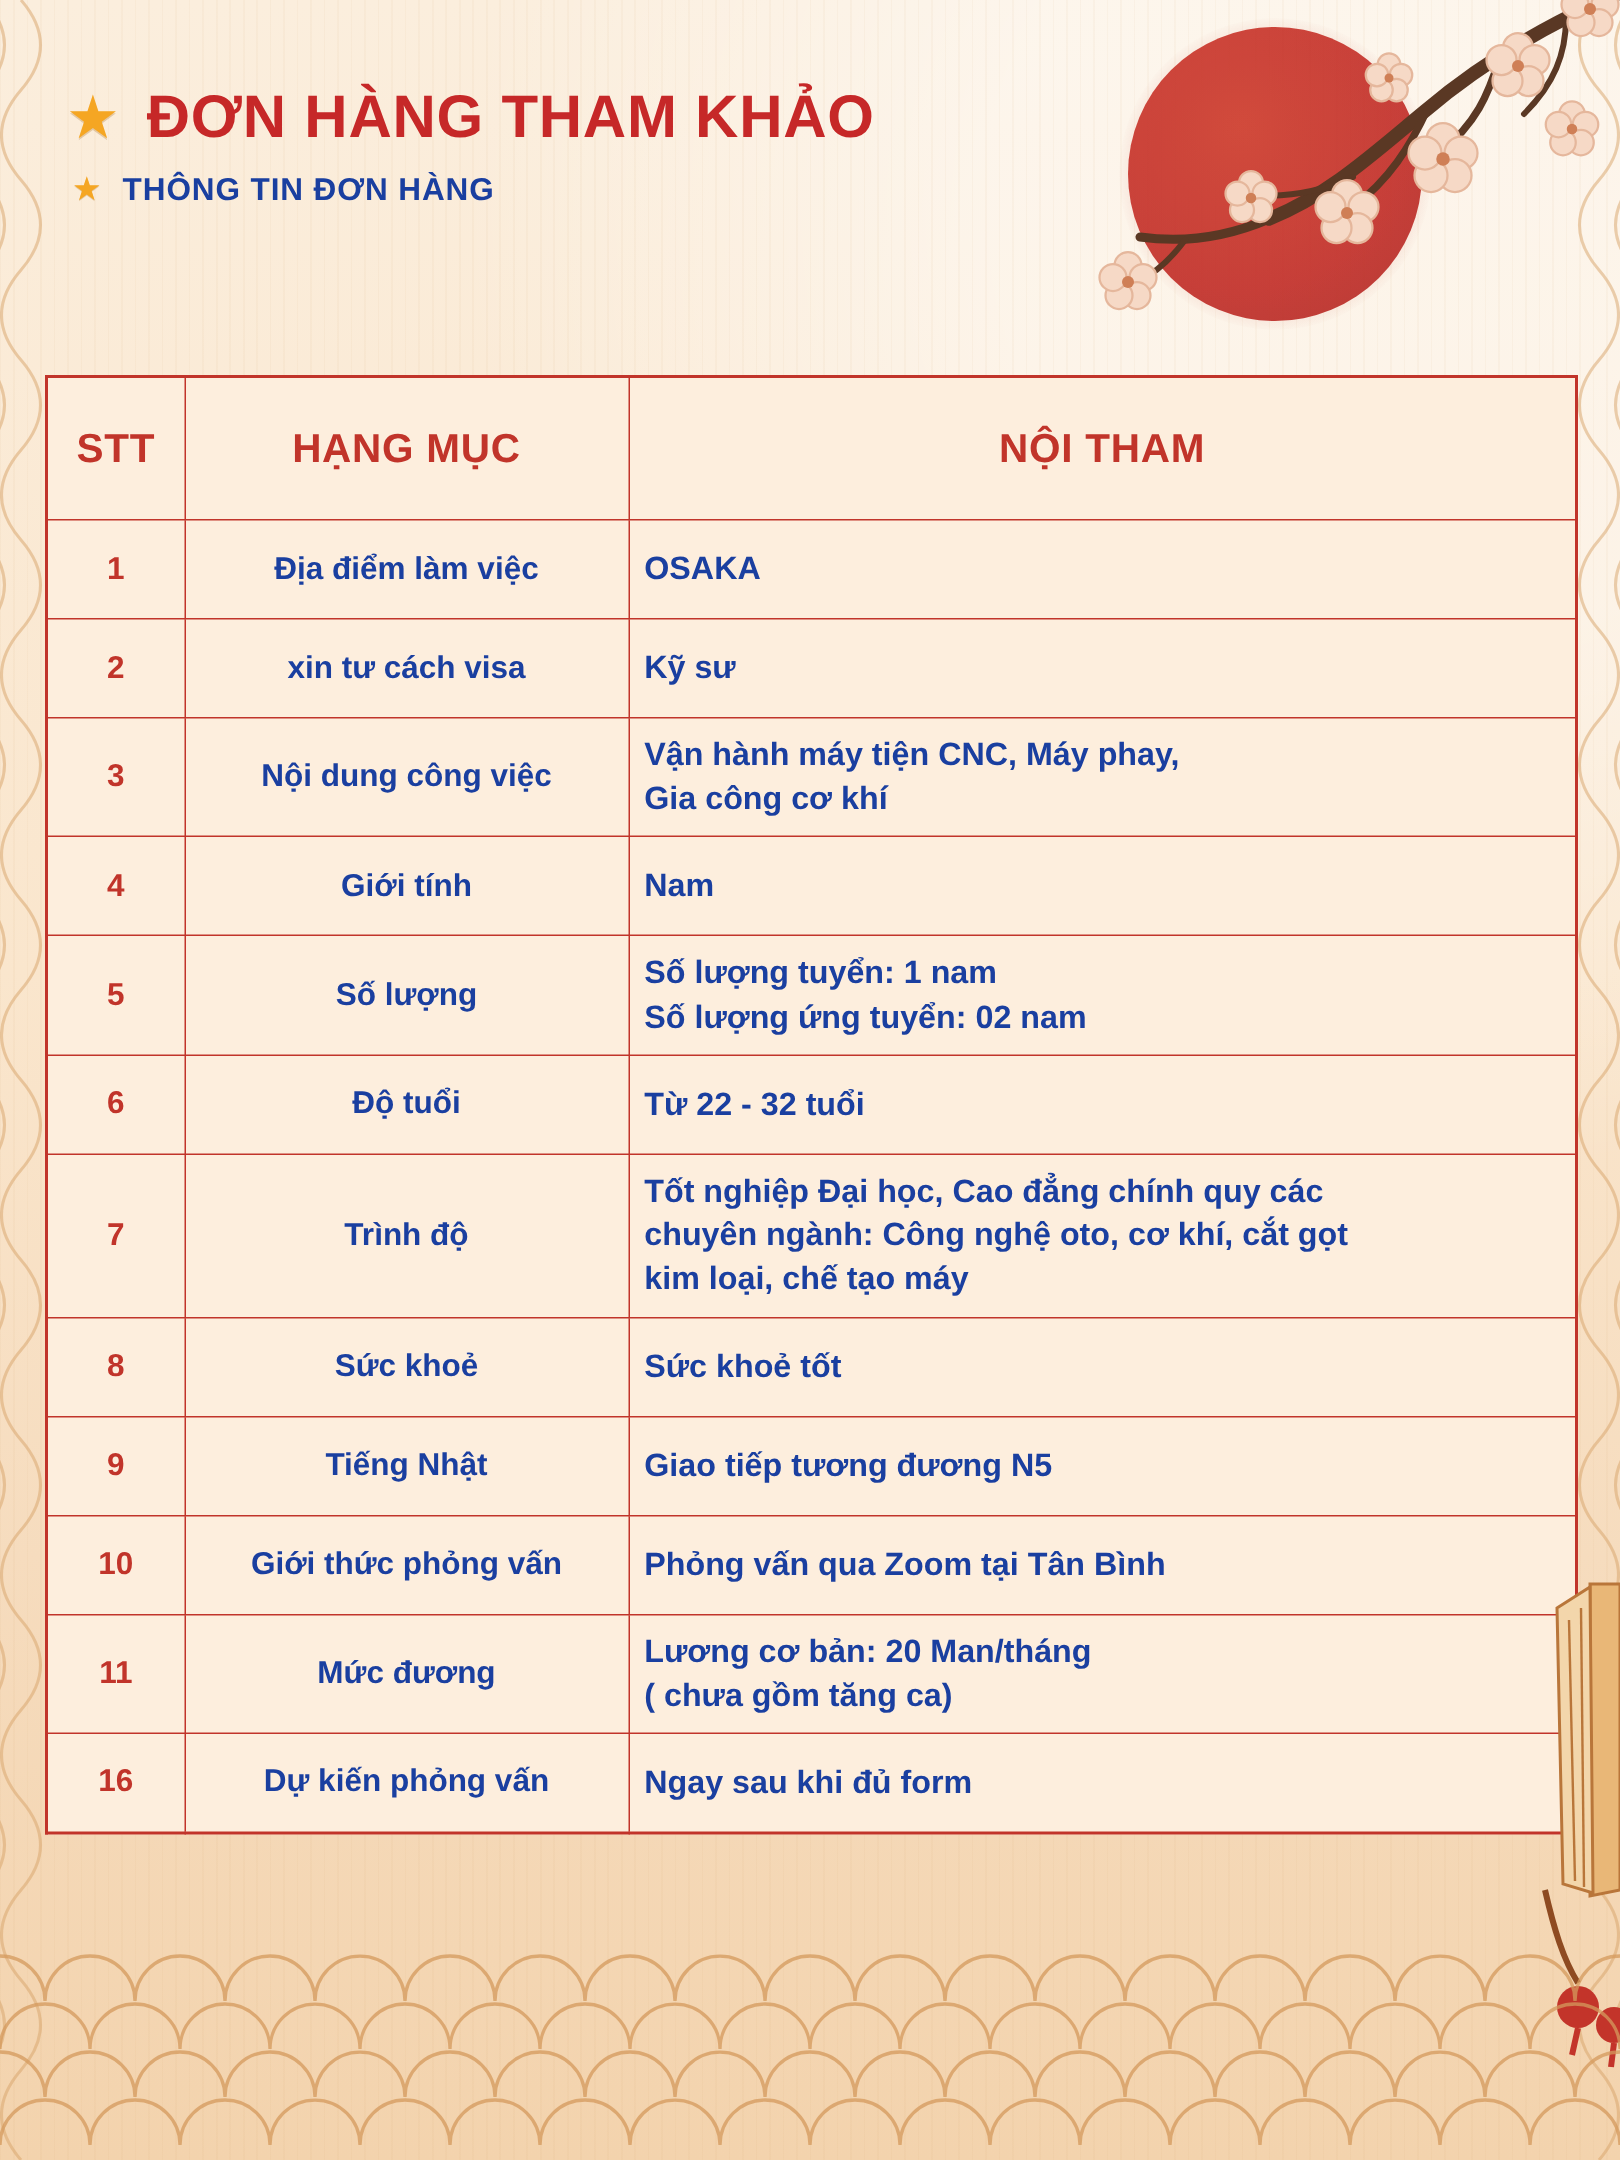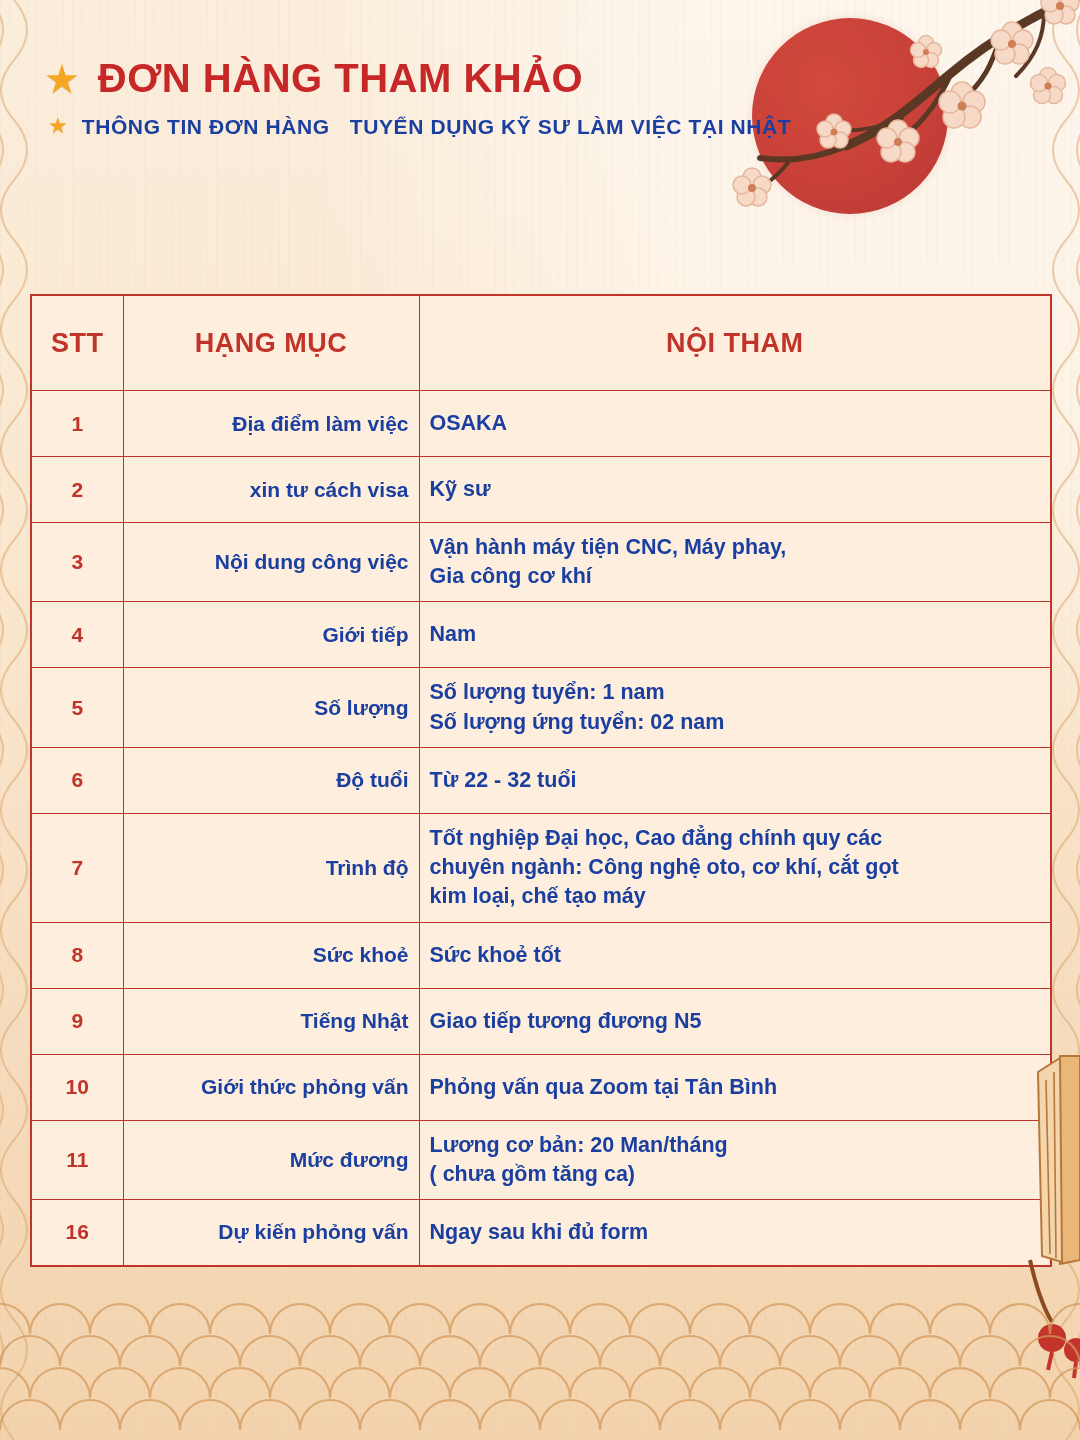--- a/index.html
+++ b/index.html
@@ -148,21 +148,20 @@
     left: 30px;
     top: 250px;
     width: 1020px;
   }
   table.info {
     width: 1020px;
     border-collapse: collapse;
     table-layout: fixed;
     background: #fdeedd;
     border: 2px solid #c1342a;
-    margin-top: 44px;
   }
   table.info col.c-stt { width: 92px; }
   table.info col.c-item { width: 296px; }
   table.info col.c-content { width: 632px; }
 
   table.info th, table.info td {
     border: 1.6px solid #c1342a;
     padding: 10px 10px;
   }
   thead th {
@@ -177,21 +176,21 @@
     text-align: center;
     font-size: 21px;
     font-weight: bold;
     color: #c1342a;
   }
   td.item {
     font-size: 21px;
     font-weight: bold;
     color: #1a3fa0;
     padding-left: 22px;
-    text-align: right;
+    text-align: center;
   }
   td.content {
     font-size: 21.5px;
     font-weight: bold;
     color: #1a3fa0;
     text-align: left;
     line-height: 1.36;
   }
   tbody tr { height: 66px; }
 </style>
@@ -301,21 +300,20 @@
 
   <div class="header">
     <div class="title-row">
       <span class="star">★</span>
       <span class="main-title">ĐƠN HÀNG THAM KHẢO</span>
     </div>
     <div class="subtitle-block">
       <span class="star small">★</span>
       <div class="subtitle-lines">
         <span class="subtitle">THÔNG TIN ĐƠN HÀNG</span>
-        <span class="subtitle">TUYỂN DỤNG KỸ SƯ LÀM VIỆC TẠI NHẬT</span>
       </div>
     </div>
   </div>
 
   <div class="table-wrap">
     <table class="info">
       <colgroup>
         <col class="c-stt">
           <col class="c-item">
           <col class="c-content">
@@ -338,21 +336,21 @@
           <td class="item">xin tư cách visa</td>
           <td class="content">Kỹ sư</td>
         </tr>
         <tr>
           <td class="stt">3</td>
           <td class="item">Nội dung công việc</td>
           <td class="content">Vận hành máy tiện CNC, Máy phay,<br>Gia công cơ khí</td>
         </tr>
         <tr>
           <td class="stt">4</td>
-          <td class="item">Giới tiếp</td>
+          <td class="item">Giới tính</td>
           <td class="content">Nam</td>
         </tr>
         <tr>
           <td class="stt">5</td>
           <td class="item">Số lượng</td>
           <td class="content">Số lượng tuyển: 1 nam<br>Số lượng ứng tuyển: 02 nam</td>
         </tr>
         <tr>
           <td class="stt">6</td>
           <td class="item">Độ tuổi</td>

